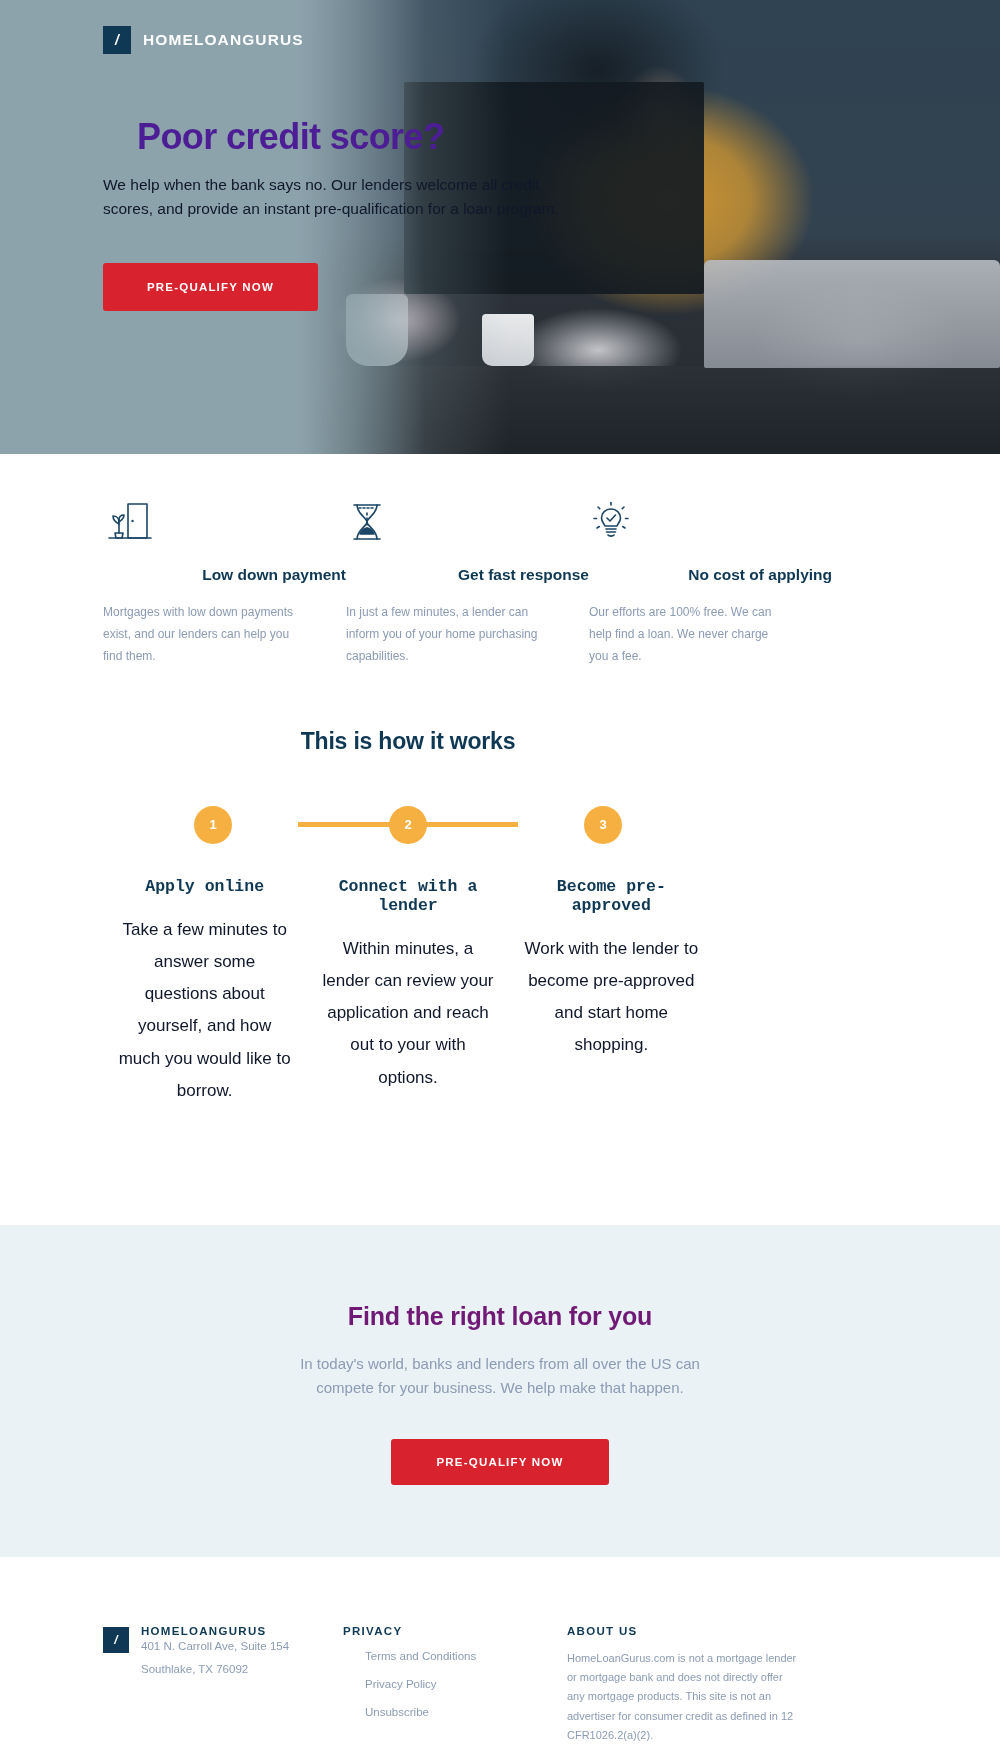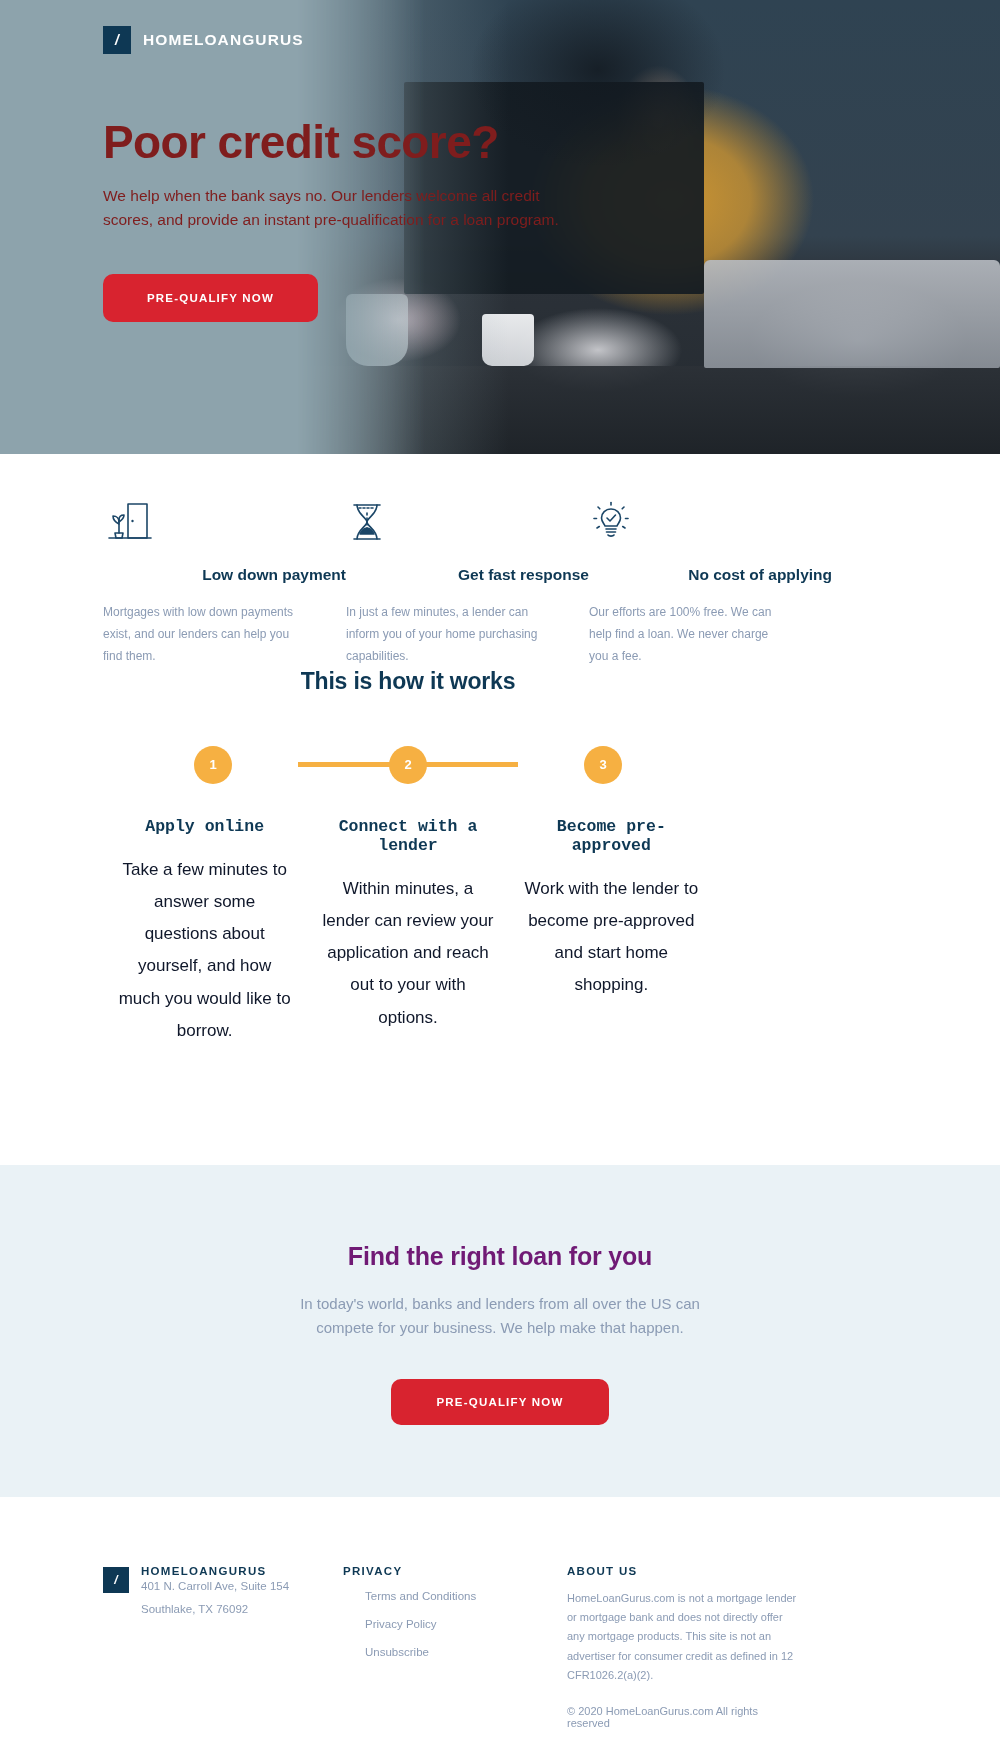--- a/index.html
+++ b/index.html
@@ -107,44 +107,45 @@
   .brand-name {
     margin-left: 12px;
     color: #ffffff;
     font-size: 15.5px;
     font-weight: bold;
     letter-spacing: 1.1px;
   }
 
   .hero-title {
     margin-top: 63px;
-    color: #7f1d1d;
-    font-size: 46px;
+    color: #4c1d95;
+    font-size: 36px;
     font-weight: bold;
     letter-spacing: -0.6px;
     line-height: 1.1;
+    margin-left: 34px;
   }
   .hero-sub {
     margin-top: 16px;
-    color: #7f1d1d;
+    color: #0f172a;
     font-size: 15.5px;
     line-height: 1.6;
     max-width: 470px;
   }
   .btn-red {
     display: inline-flex;
     align-items: center;
     justify-content: center;
     background: #d8232f;
     color: #ffffff;
     font-size: 11.5px;
     font-weight: bold;
     letter-spacing: 1.2px;
     border: none;
-    border-radius: 10px;
+    border-radius: 3px;
     cursor: pointer;
     font-family: inherit;
   }
   .hero-cta {
     margin-top: 41px;
     width: 215px;
     height: 48px;
   }
 
   
@@ -180,20 +181,21 @@
     font-size: 12px;
     line-height: 1.85;
     max-width: 195px;
   }
   .features .feature:nth-child(2) { margin-left: 0; }
 
   
   .how {
     width: 816px;
     padding: 0 103px;
+    margin-top: 60px;
   }
   .how-title {
     text-align: center;
     color: #0e3854;
     font-size: 23px;
     font-weight: bold;
     letter-spacing: -0.2px;
   }
   .steps-rail {
     position: relative;

